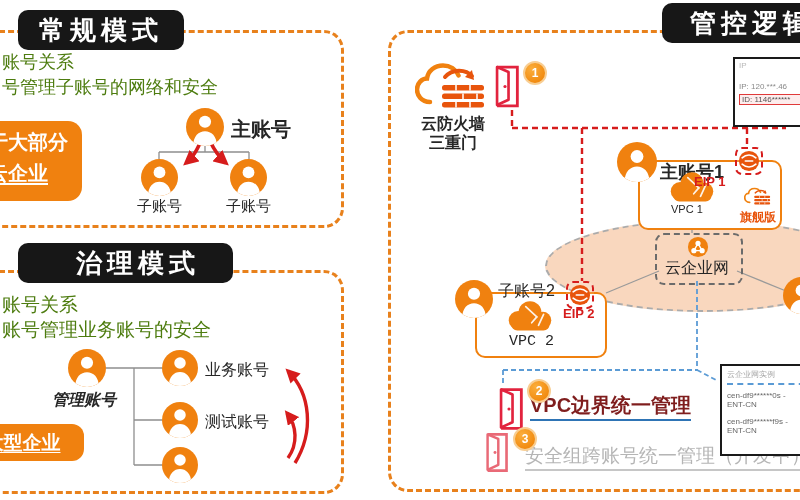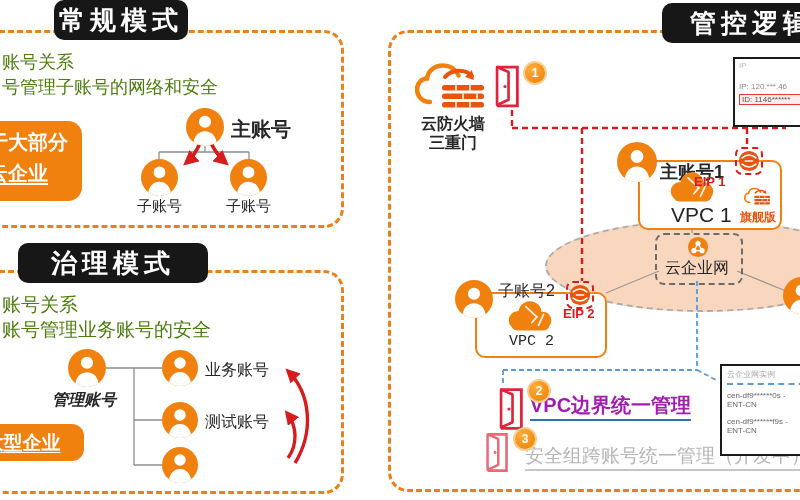--- a/index.html
+++ b/index.html
@@ -25,21 +25,21 @@
   .vpcbox{position:absolute;background:#fff;border:2px solid #F0810F;border-radius:10px;z-index:3;}
   .badge{
     position:absolute;width:20px;height:20px;border-radius:50%;
     background:radial-gradient(circle at 35% 30%, #FBAE3C,#EE7E00);
     border:2px solid #F8CE93;color:#fff;font-size:12px;font-weight:bold;
     display:flex;align-items:center;justify-content:center;z-index:6;
   }
   .eip{position:absolute;border:2px dashed #D61C1C;border-radius:7px;padding:1px;z-index:5;background:rgba(255,255,255,.15);line-height:0;}
   .eiplbl{position:absolute;color:#D61C1C;font-weight:bold;font-size:13px;z-index:5;white-space:nowrap;}
   .link1{position:absolute;color:#D61C1C;font-weight:bold;font-size:20px;border-bottom:2px solid #D61C1C;z-index:5;white-space:nowrap;}
-  .link2{position:absolute;color:#a21caf;font-weight:bold;font-size:20px;border-bottom:2px solid #2E74B5;z-index:5;white-space:nowrap;}
+  .link2{position:absolute;color:#7f1d1d;font-weight:bold;font-size:20px;border-bottom:2px solid #2E74B5;z-index:5;white-space:nowrap;}
   .link3{position:absolute;color:#B5B5B5;font-weight:500;font-size:19px;border-bottom:2px solid #C6C6C6;z-index:5;white-space:nowrap;}
   .ellipse{position:absolute;background:#F9D7BE;border:2px dashed #ABABAB;border-radius:50%;z-index:1;}
   .cenbox{position:absolute;border:2px dashed #6b6b6b;border-radius:9px;z-index:3;}
   .snippet{position:absolute;background:#fff;border:2px solid #1a1a1a;z-index:5;overflow:hidden;}
   .snippet .tiny{color:#8a8a8a;font-size:8px;white-space:nowrap;}
   .snippet .idrow{border:1px solid #E03A3A;background:#FDEDED;color:#555;font-size:8px;white-space:nowrap;padding:0 2px;}
   .bluedash{border-top:2px dashed #5B9BD5;}
   svg.lines{position:absolute;left:0;top:0;z-index:2;pointer-events:none;}
 </style>
 </head>
@@ -104,21 +104,21 @@
           <circle cx="7.5" cy="16" r="2.1"></circle>
           <circle cx="16.5" cy="16" r="2.1"></circle>
       </g>
     </symbol>
   </defs>
 </svg>
 
 <div id="screen">
 
   <div class="panel" style="left:-30px;top:30px;width:368px;height:192px;"></div>
-  <div class="titlebox" style="left:18px;top:0;width:134px;height:40px;margin-left:36px;">
+  <div class="titlebox" style="left:18px;top:10px;width:166px;height:40px;">
       <span>常规模式</span>
     </div>
   <div class="desc" style="left:2px;top:50px;">
     <div>账号关系</div>
     <div>号管理子账号的网络和安全</div>
   </div>
   <div class="tag" style="left:-66px;top:121px;width:148px;height:74px;font-size:20px;line-height:31px;padding-top:6px;">
     <div>适用于大部分</div>
     <div class="u">上云企业</div>
   </div>
@@ -129,21 +129,21 @@
   <span class="icon" style="left:141px;top:159px;"><svg width="37" height="37">
         <use href="#sym-person"></use>
       </svg></span>
   <span class="icon" style="left:230px;top:159px;"><svg width="37" height="37">
         <use href="#sym-person"></use>
       </svg></span>
   <div class="lbl" style="left:137px;top:197px;font-size:15px;">子账号</div>
   <div class="lbl" style="left:226px;top:197px;font-size:15px;">子账号</div>
 
   <div class="panel" style="left:-30px;top:270px;width:368px;height:218px;"></div>
-  <div class="titlebox" style="left:18px;top:243px;width:190px;height:40px;">
+  <div class="titlebox" style="left:18px;top:243px;width:190px;height:40px;padding-left:25px;">
       <span>治理模式</span>
     </div>
   <div class="desc" style="left:2px;top:292px;font-size:19px;">
     <div>账号关系</div>
     <div>账号管理业务账号的安全</div>
   </div>
   <div class="tag" style="left:-96px;top:424px;width:180px;height:37px;font-size:19px;line-height:37px;border-radius:12px;">
     <span class="u">适合中大型企业</span>
   </div>
   <span class="icon" style="left:68px;top:349px;"><svg width="38" height="38">
@@ -192,21 +192,21 @@
   <div class="lbl" style="left:665px;top:258px;font-size:16px;">云企业网</div>
 
   <div class="vpcbox" style="left:638px;top:160px;width:140px;height:66px;"></div>
   <span class="icon" style="left:617px;top:142px;"><svg width="40" height="40">
         <use href="#sym-person"></use>
       </svg></span>
   <div class="lbl bold" style="left:660px;top:160px;font-size:18px;">主账号1</div>
   <span class="icon" style="left:666px;top:170px;"><svg width="52" height="34">
         <use href="#sym-cloud"></use>
       </svg></span>
-  <div class="lbl" style="left:671px;top:203px;font-size:21px;">VPC 1</div>
+  <div class="lbl" style="left:671px;top:203px;font-size:11px;">VPC 1</div>
   <span class="eip" style="left:735px;top:147px;"><svg width="22" height="22">
         <use href="#sym-eip"></use>
       </svg></span>
   <div class="eiplbl" style="left:694px;top:174px;">EIP 1</div>
   <span class="icon" style="left:744px;top:187px;"><svg width="28" height="20">
         <use href="#sym-fwcloud"></use>
       </svg></span>
   <div class="lbl" style="left:740px;top:209px;font-size:12px;color:#E8540C;font-weight:bold;">旗舰版</div>
 
   <div class="vpcbox" style="left:475px;top:292px;width:128px;height:62px;"></div>

